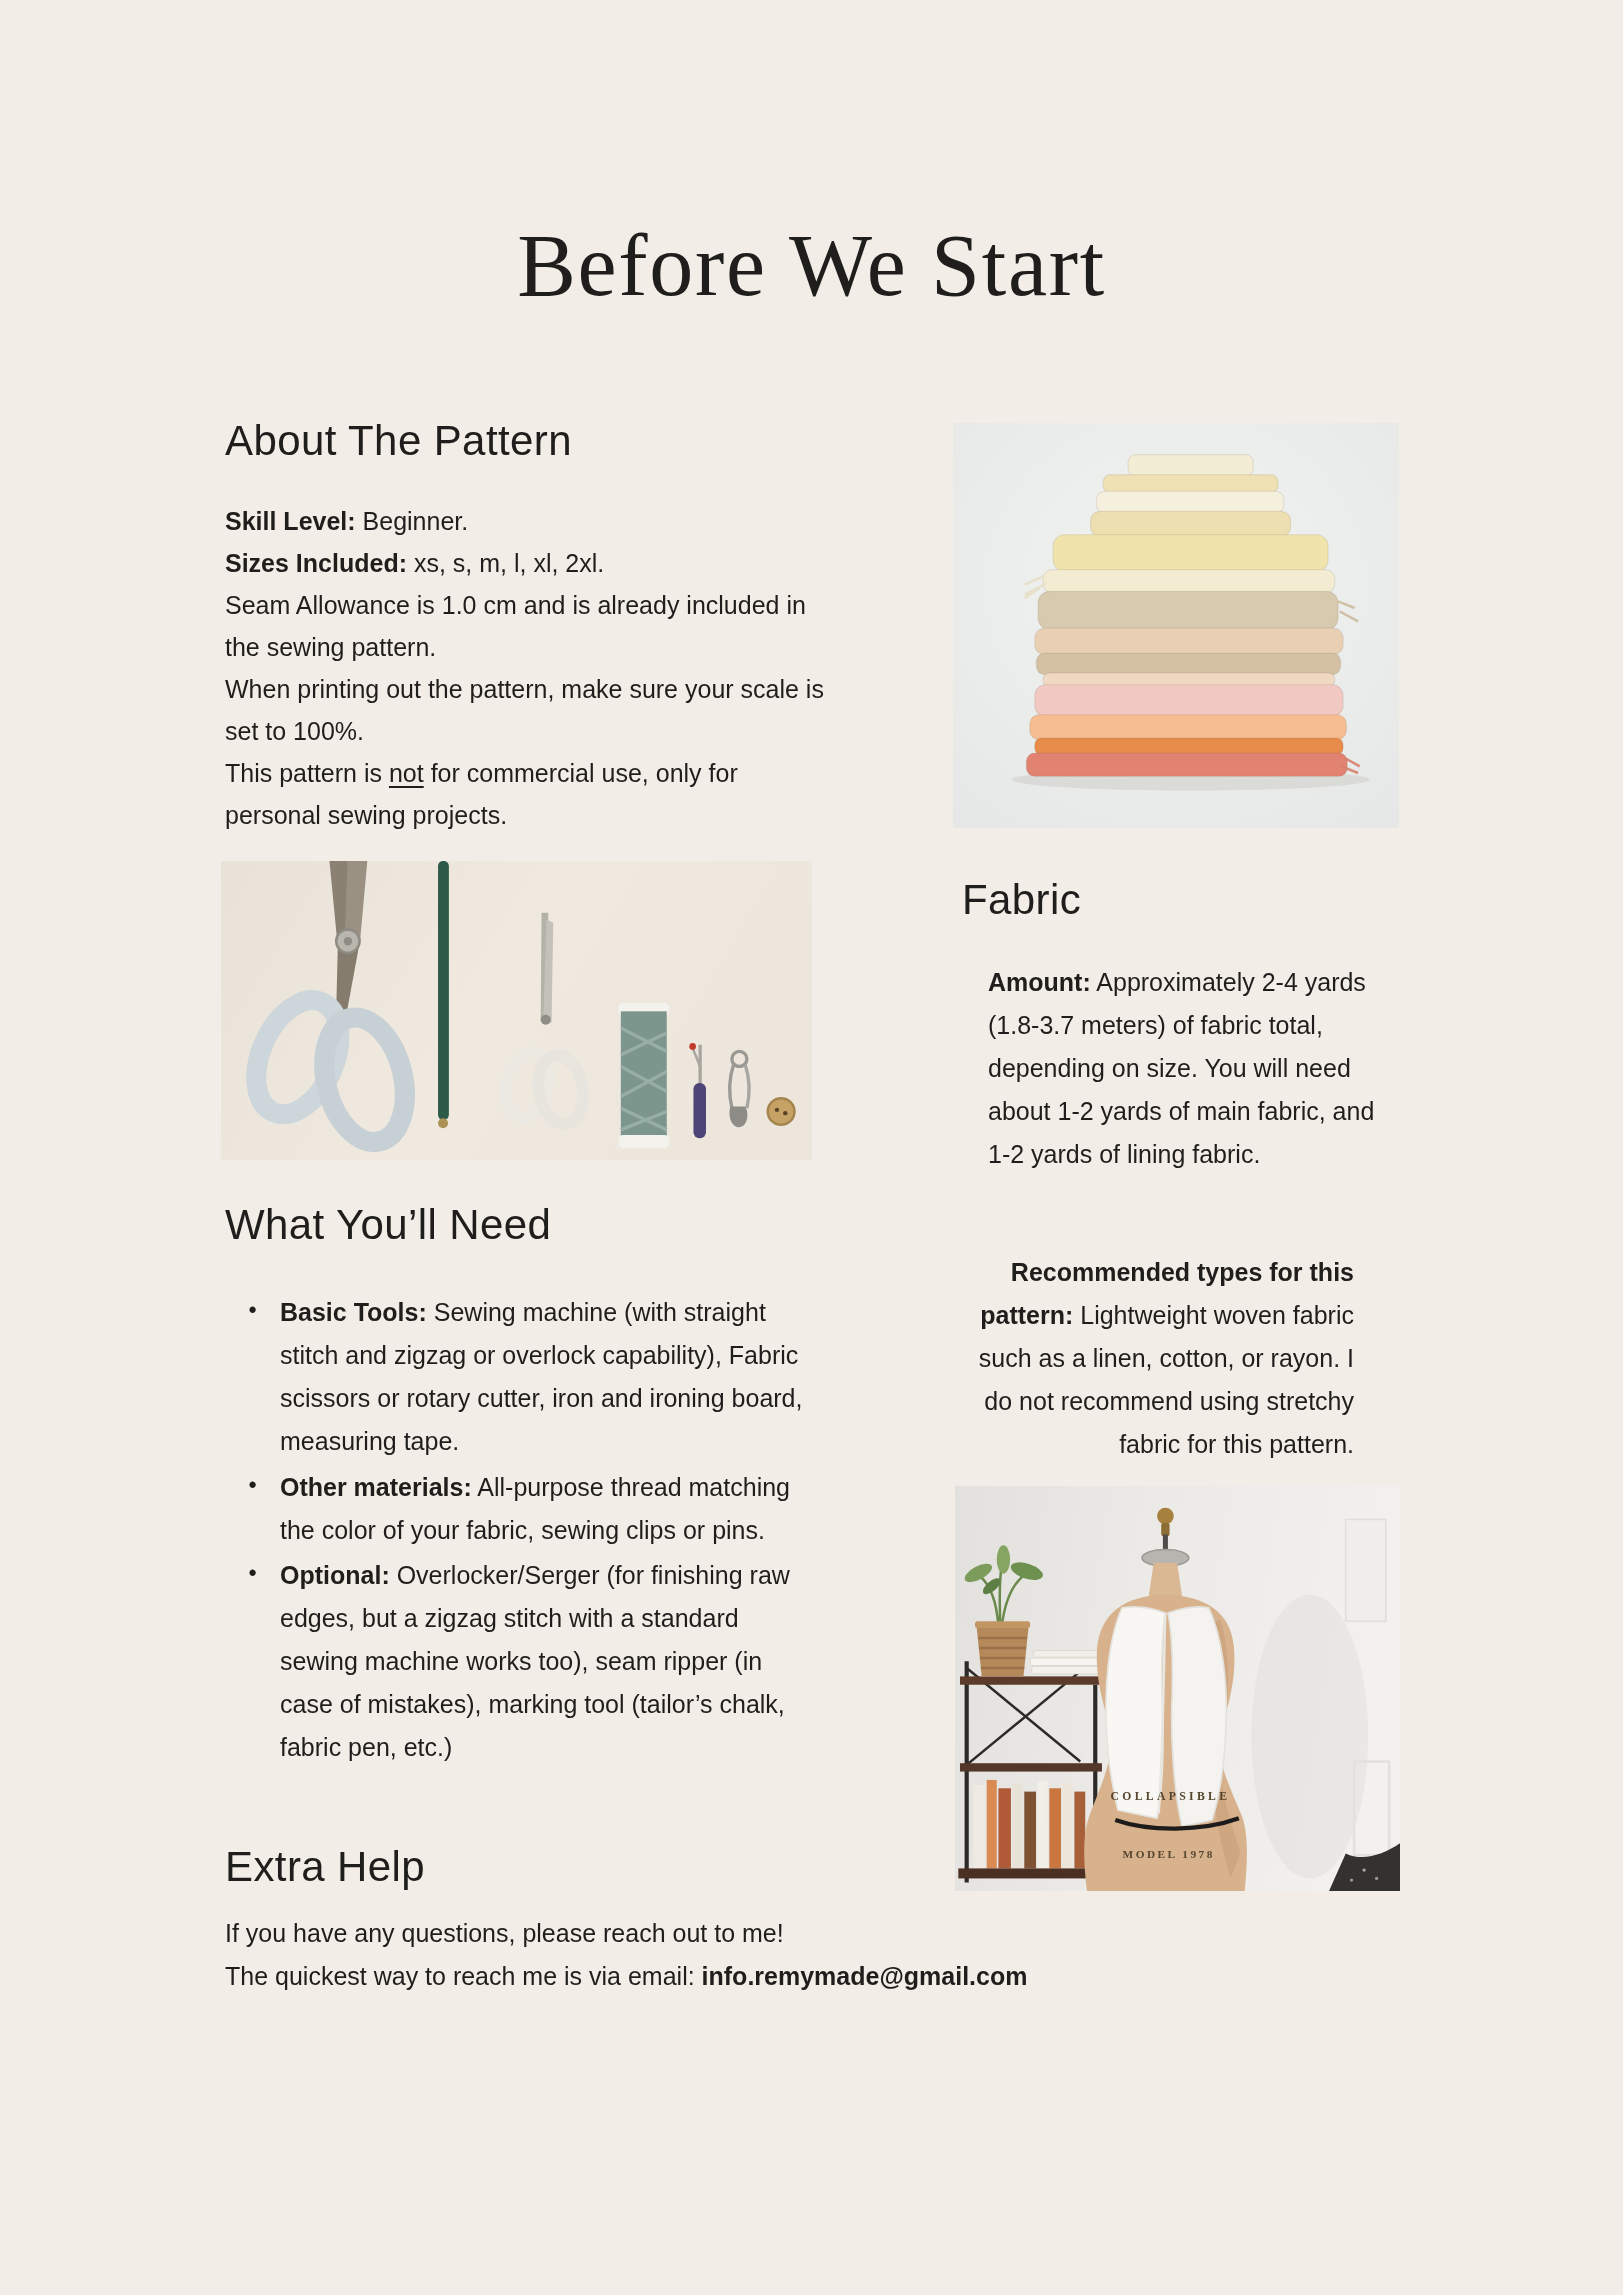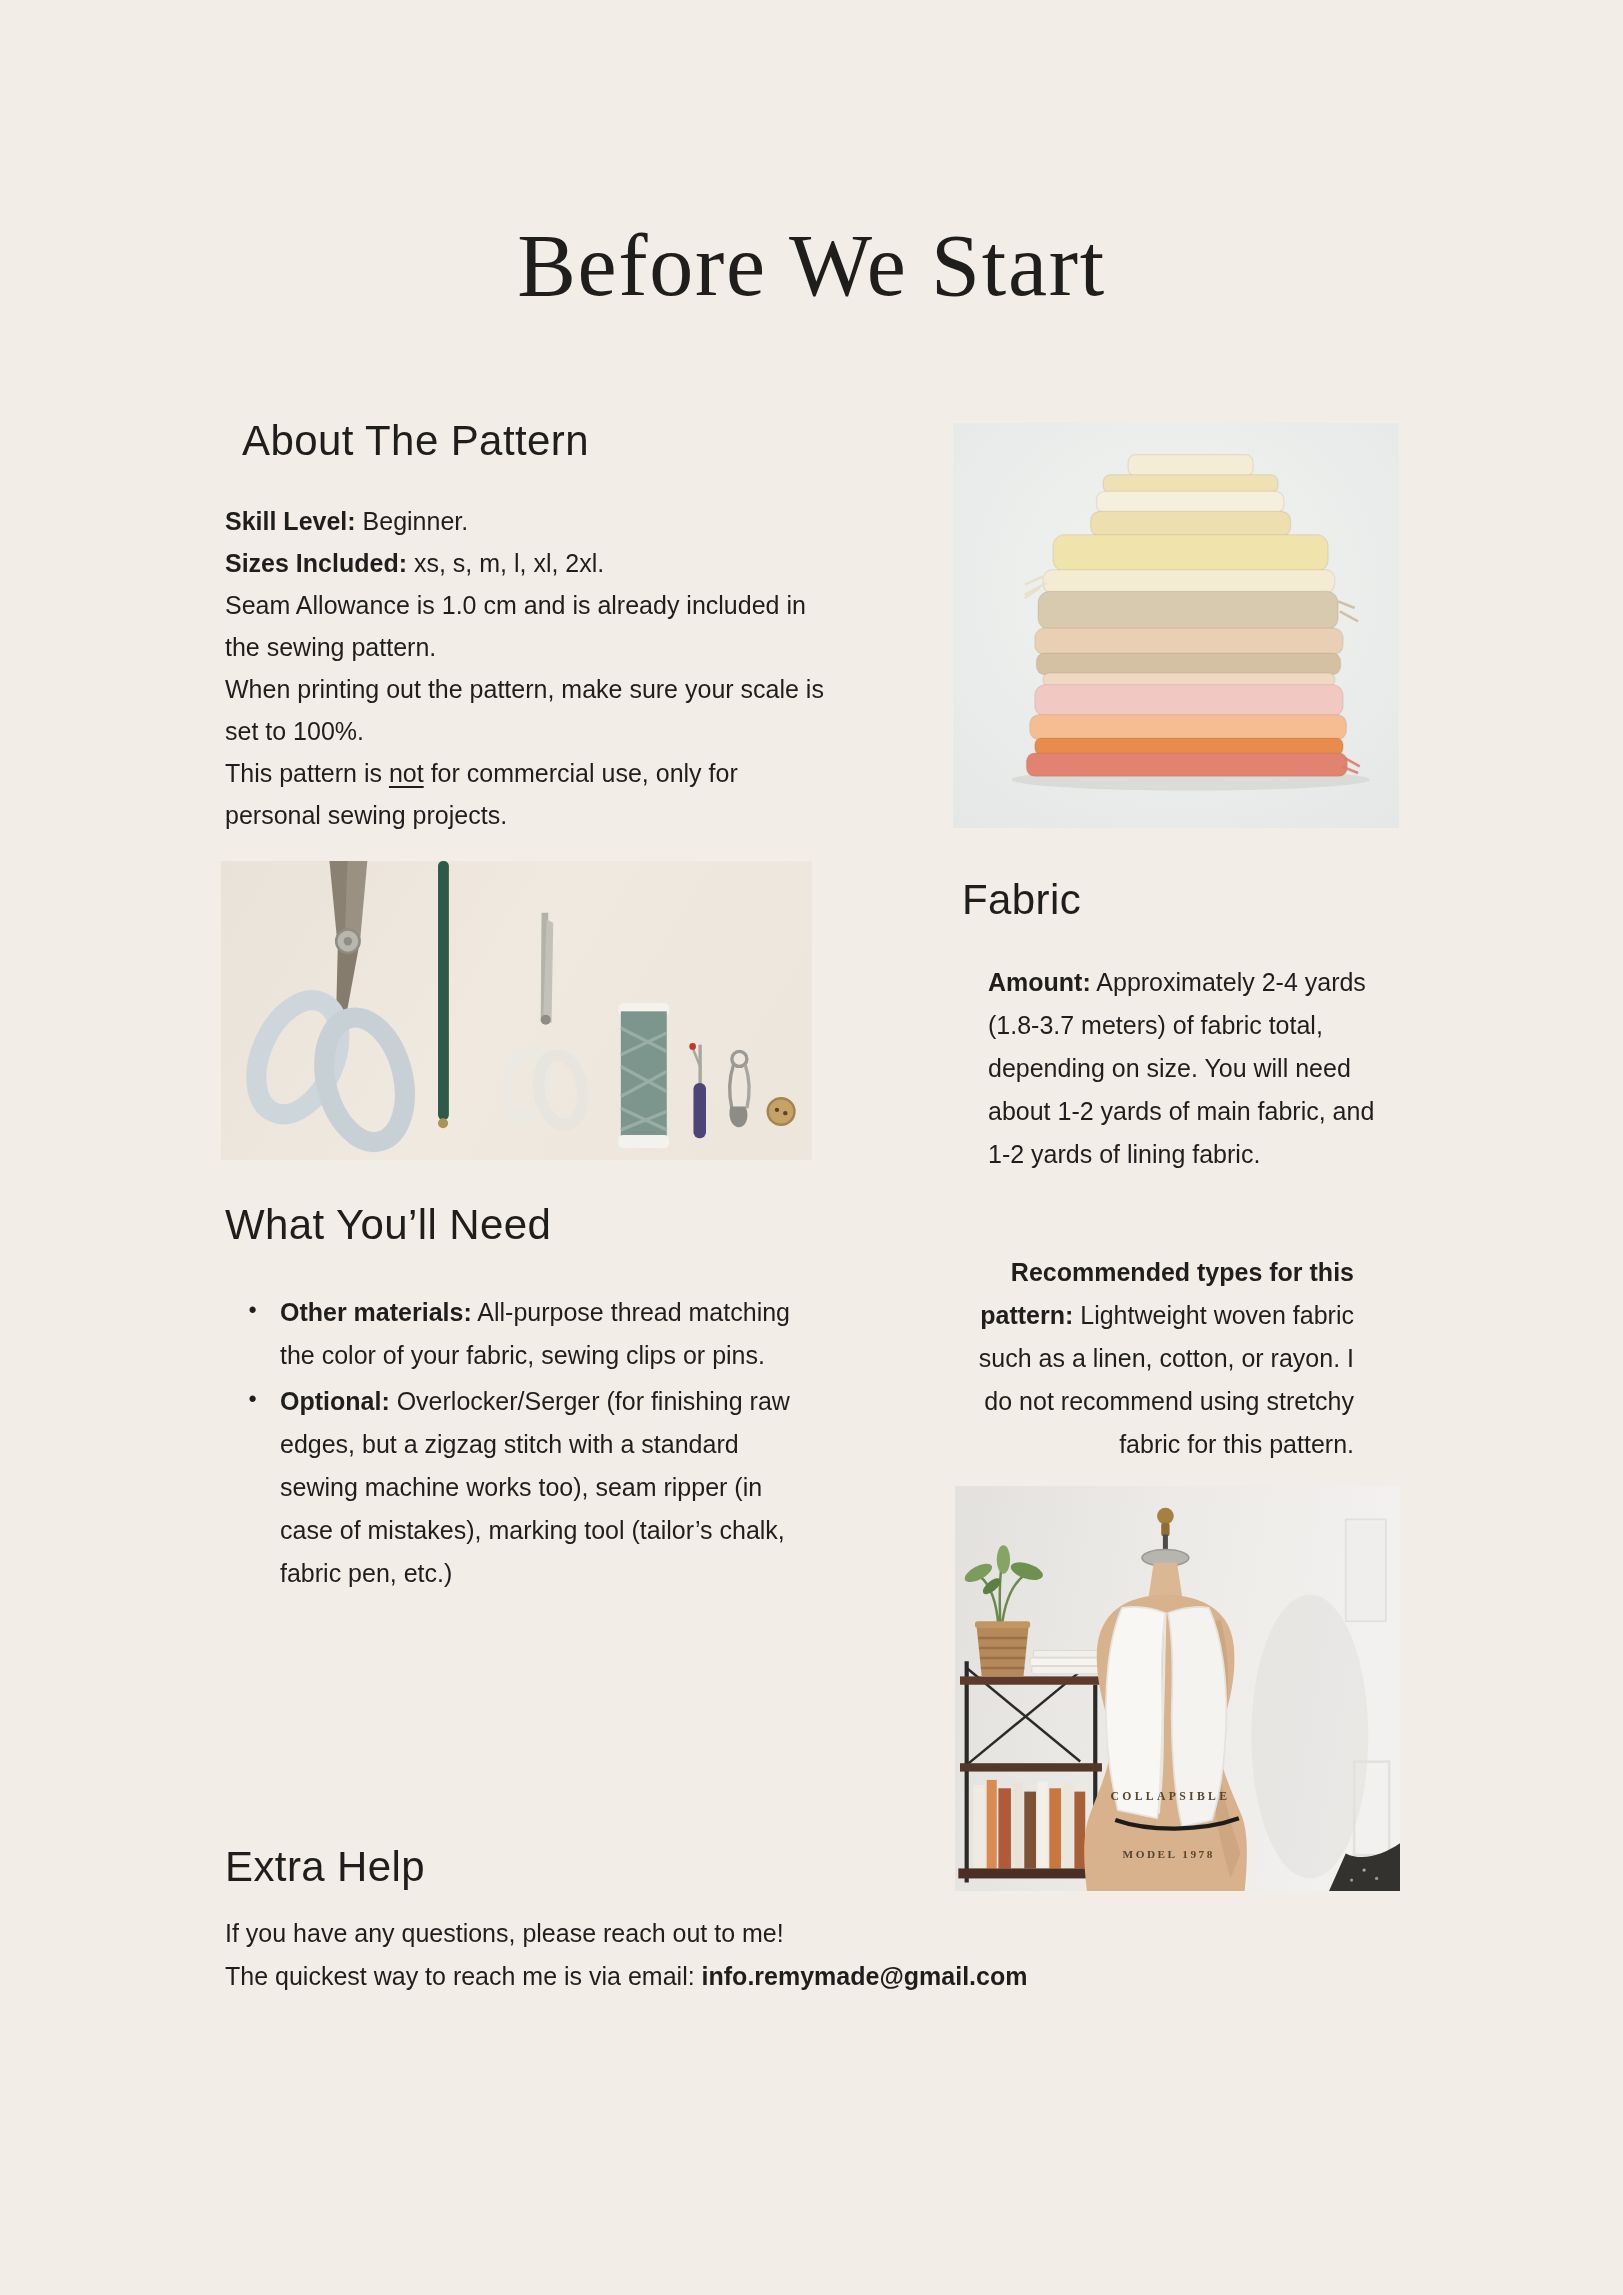--- a/index.html
+++ b/index.html
@@ -32,21 +32,21 @@
   }
   .help-line{font-size:25px;line-height:43px;}
   .photo{display:block;}
   svg text{font-family:"Liberation Serif","DejaVu Serif",serif;}
 </style>
 </head>
 <body>
 
 <div class="abs page-title">Before We Start</div>
 
-<div class="abs h2" style="top:417px;left:242px;">About The Pattern</div>
+<div class="abs h2" style="top:417px;left:225px;">About The Pattern</div>
 
 <div class="abs body-text" style="top:500px;left:225px;width:601px;">
   <div>
     <span class="b">Skill Level:</span><span> Beginner.</span>
   </div>
   <div>
     <span class="b">Sizes Included:</span><span> xs, s, m, l, xl, 2xl.</span>
   </div>
   <div>Seam Allowance is 1.0 cm and is already included in the sewing pattern.</div>
   <div>When printing out the pattern, make sure your scale is set to 100%.</div>
@@ -114,20 +114,23 @@
       <circle cx="671" cy="300" r="16" fill="#C6A266" stroke="#A5854E" stroke-width="3"></circle>
       <circle cx="666" cy="298" r="2.6" fill="#5A4426"></circle>
       <circle cx="676" cy="302" r="2.6" fill="#5A4426"></circle>
     </g>
   </svg>
 </div>
 
 <div class="abs h2" style="top:1201px;left:225px;">What You’ll Need</div>
 
 <ul class="abs need" style="top:1291px;left:225px;">
+  <li>
+    <span class="b">Basic Tools:</span><span> Sewing machine (with straight stitch and zigzag or overlock capability), Fabric scissors or rotary cutter, iron and ironing board, measuring tape.</span>
+  </li>
   <li>
     <span class="b">Other materials:</span><span> All-purpose thread matching the color of your fabric, sewing clips or pins.</span>
   </li>
   <li>
     <span class="b">Optional:</span><span> Overlocker/Serger (for finishing raw edges, but a zigzag stitch with a standard sewing machine works too), seam ripper (in case of mistakes), marking tool (tailor’s chalk, fabric pen, etc.)</span>
   </li>
 </ul>
 
 <div class="abs" style="top:423px;left:953px;">
   <svg class="photo" width="446" height="405" viewBox="0 0 535 486">

